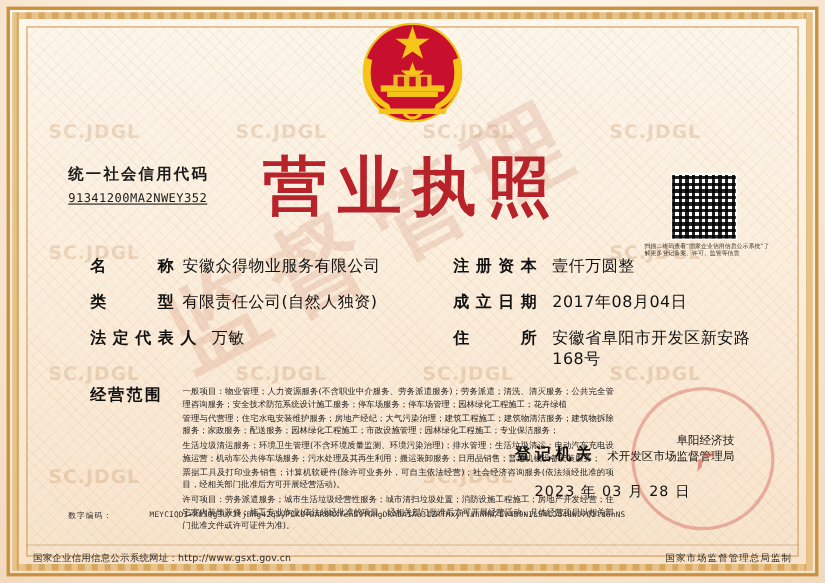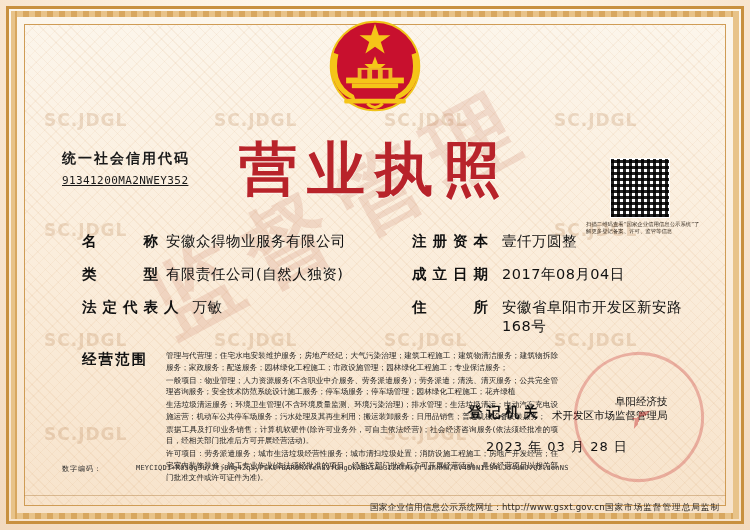--- a/index.html
+++ b/index.html
@@ -173,21 +173,21 @@
   .digits{
     position:absolute;left:62px;bottom:56px;right:60px;
     font-size:7px;color:#2b2b2b;letter-spacing:.2px;
     font-family:"DejaVu Sans Mono","Liberation Mono",monospace;
     display:flex;
     gap:28px;
   }
   .digits .d-lbl{letter-spacing:1px;margin-right:6px;}
   .footer{
     position:absolute;left:30px;right:30px;bottom:16px;
-    display:flex;justify-content:flex-end;align-items:center;
+    display:flex;justify-content:space-between;align-items:center;
     font-size:8.6px;color:#2e2a25;
   }
   .footer .left{letter-spacing:.2px;}
   .footer .right{letter-spacing:1px;}
   .bottom-strip{
     position:absolute;left:24px;right:24px;bottom:34px;height:1px;
     background:rgba(180,130,70,.45);
   }
 </style>
 </head>
@@ -277,22 +277,22 @@
       </div>
       <div class="col-r">
         <span class="lbl">住　　所</span>
         <span class="val">安徽省阜阳市开发区新安路168号</span>
       </div>
     </div>
 
     <div class="scope-row">
       <div class="scope-lbl">经营范围</div>
       <div class="scope-text">
+        <p>一般项目：物业管理；人力资源服务(不含职业中介服务、劳务派遣服务)；劳务派遣；清洗、清灭服务；公共完全管理咨询服务；安全技术防范系统设计施工服务；停车场服务；停车场管理；园林绿化工程施工；花卉绿植</p>
         <p>管理与代营理；住宅水电安装维护服务；房地产经纪；大气污染治理；建筑工程施工；建筑物清洁服务；建筑物拆除服务；家政服务；配送服务；园林绿化工程施工；市政设施管理；园林绿化工程施工；专业保洁服务；</p>
-        <p>一般项目：物业管理；人力资源服务(不含职业中介服务、劳务派遣服务)；劳务派遣；清洗、清灭服务；公共完全管理咨询服务；安全技术防范系统设计施工服务；停车场服务；停车场管理；园林绿化工程施工；花卉绿植</p>
         <p>生活垃圾清运服务；环境卫生管理(不含环境质量监测、环境污染治理)；排水管理；生活垃圾清运；电动汽车充电设施运营；机动车公共停车场服务；污水处理及其再生利用；搬运装卸服务；日用品销售；普通机械设备安装服务；</p>
         <p>票据工具及打印业务销售；计算机软硬件(除许可业务外，可自主依法经营)；社会经济咨询服务(依法须经批准的项目，经相关部门批准后方可开展经营活动)。</p>
         <p>许可项目：劳务派遣服务；城市生活垃圾经营性服务；城市清扫垃圾处置；消防设施工程施工；房地产开发经营；住宅室内装饰装修；施工专业作业(依法须经批准的项目，经相关部门批准后方可开展经营活动，具体经营项目以相关部门批准文件或许可证件为准)。</p>
       </div>
     </div>
   </div>
 
   <div class="authority">
     <div class="auth-line">
       <span class="auth-lbl">登记机关</span>

